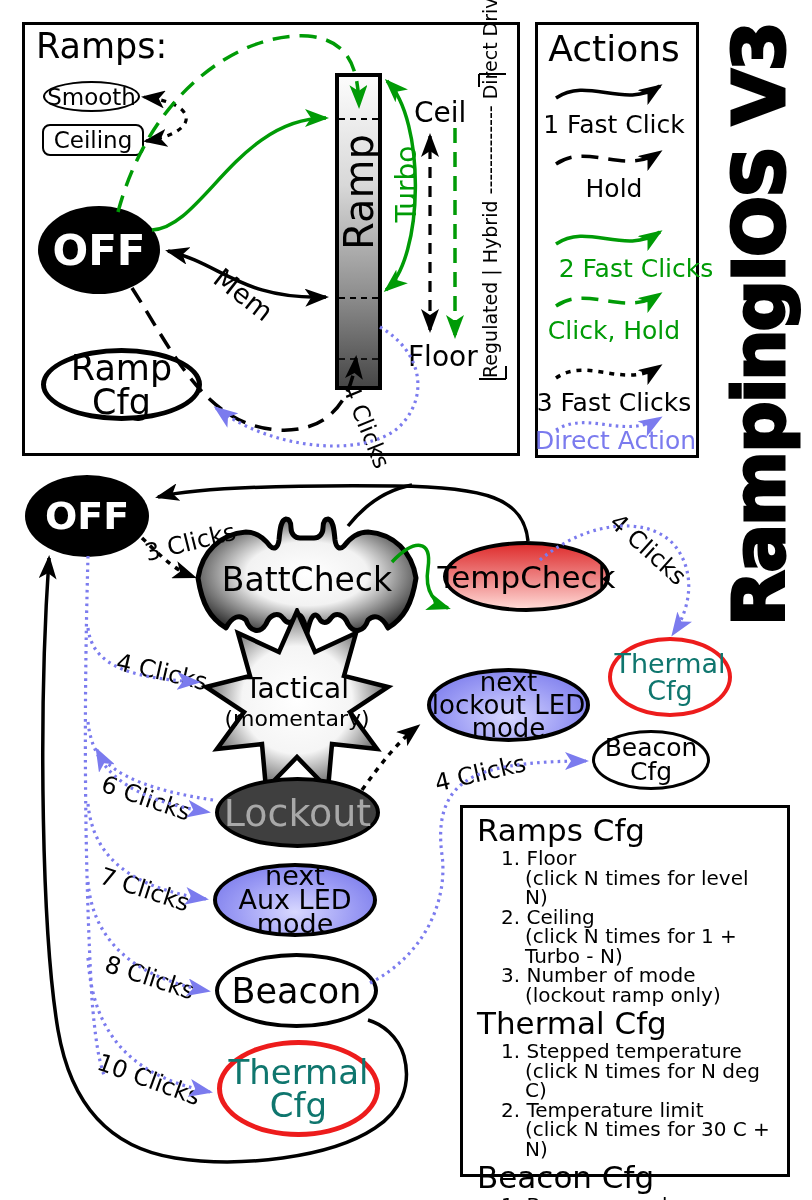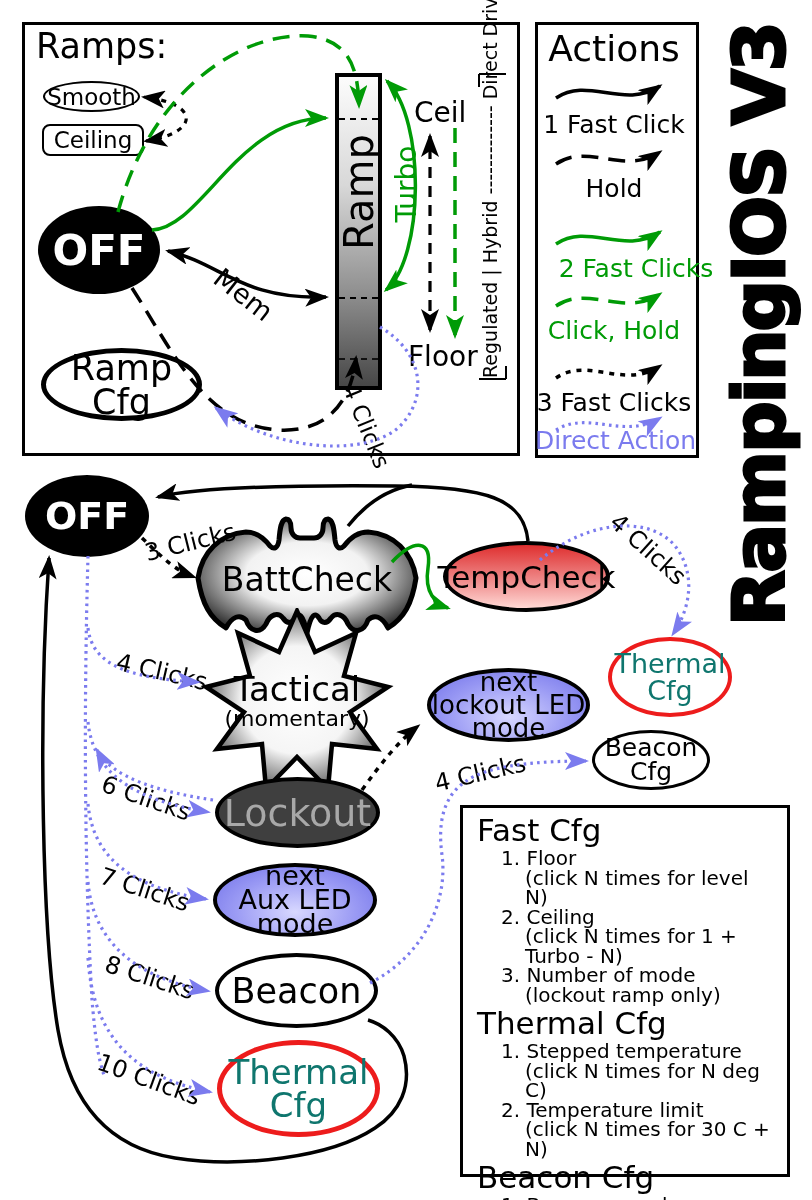--- a/index.html
+++ b/index.html
@@ -158,21 +158,21 @@
       <radialGradient id="starG" cx="50%" cy="50%" r="55%">
         <stop offset="0%" stop-color="#ffffff"></stop>
           <stop offset="55%" stop-color="#f5f5f5"></stop>
           <stop offset="100%" stop-color="#4a4a4a"></stop>
       </radialGradient>
     </defs>
     <path fill="url(#starG)" stroke="#000" stroke-width="4.5" stroke-linejoin="miter" d="
       M100,3 L118,44 L159,25 L147,68 L191,79 L153,104 L180,141 L135,136 L131,181
       L100,149 L69,181 L65,136 L20,141 L47,104 L9,79 L53,68 L41,25 L82,44 Z"></path>
   </svg>
-  <div class="lbl txt-layer" style="left:207px;top:672px;width:180px;text-align:center;font-size:34px;line-height:34px;">Tactical</div>
+  <div class="lbl txt-layer" style="left:207px;top:672px;width:180px;text-align:center;font-size:28px;line-height:34px;">Tactical</div>
   <div class="lbl txt-layer" style="left:207px;top:706px;width:180px;text-align:center;font-size:22px;">(momentary)</div>
 
   <div class="ellipse shape-layer" style="left:427px;top:668px;width:163px;height:74px;border:4px solid #000;background:radial-gradient(ellipse at 50% 68%,#d8d8ff 0%,#9a9af4 55%,#6f6fe8 100%);font-size:26px;line-height:23px;">
     <span>next</span>
     <span>lockout LED</span>
     <span>mode</span>
   </div>
 
   <div class="ellipse shape-layer" style="left:592px;top:730px;width:118px;height:60px;border:3.5px solid #000;font-size:25px;line-height:24px;">
     <span>Beacon</span>
@@ -202,21 +202,21 @@
   <div class="lbl rot txt-layer" style="left:120px;top:648px;transform:rotate(13deg);font-size:24px;">4 Clicks</div>
   <div class="lbl rot txt-layer" style="left:623px;top:508px;transform:rotate(42deg);font-size:24px;">4 Clicks</div>
   <div class="lbl rot txt-layer" style="left:432px;top:770px;transform:rotate(-13deg);font-size:24px;">4 Clicks</div>
   <div class="lbl rot txt-layer" style="left:107px;top:770px;transform:rotate(19deg);font-size:24px;">6 Clicks</div>
   <div class="lbl rot txt-layer" style="left:105px;top:862px;transform:rotate(18deg);font-size:24px;">7 Clicks</div>
   <div class="lbl rot txt-layer" style="left:110px;top:950px;transform:rotate(18deg);font-size:24px;">8 Clicks</div>
   <div class="lbl rot txt-layer" style="left:103px;top:1048px;transform:rotate(20deg);font-size:24px;">10 Clicks</div>
 
   <div class="panel shape-layer" style="left:460px;top:805px;width:324px;height:366px;">
     <div style="padding:4px 10px 0 14px;">
-      <div style="font-size:31px;line-height:37px;">Fast Cfg</div>
+      <div style="font-size:31px;line-height:37px;">Ramps Cfg</div>
       <div style="font-size:20px;line-height:19.5px;">
         <div style="padding-left:24px;"><span>1.</span> <span>Floor</span></div>
         <div style="padding-left:48px;">(click N times for level N)</div>
         <div style="padding-left:24px;"><span>2.</span> <span>Ceiling</span></div>
         <div style="padding-left:48px;">(click N times for 1 + Turbo - N)</div>
         <div style="padding-left:24px;"><span>3.</span> <span>Number of mode</span></div>
         <div style="padding-left:48px;">(lockout ramp only)</div>
       </div>
       <div style="font-size:31px;line-height:37px;">Thermal Cfg</div>
       <div style="font-size:20px;line-height:19.5px;">

